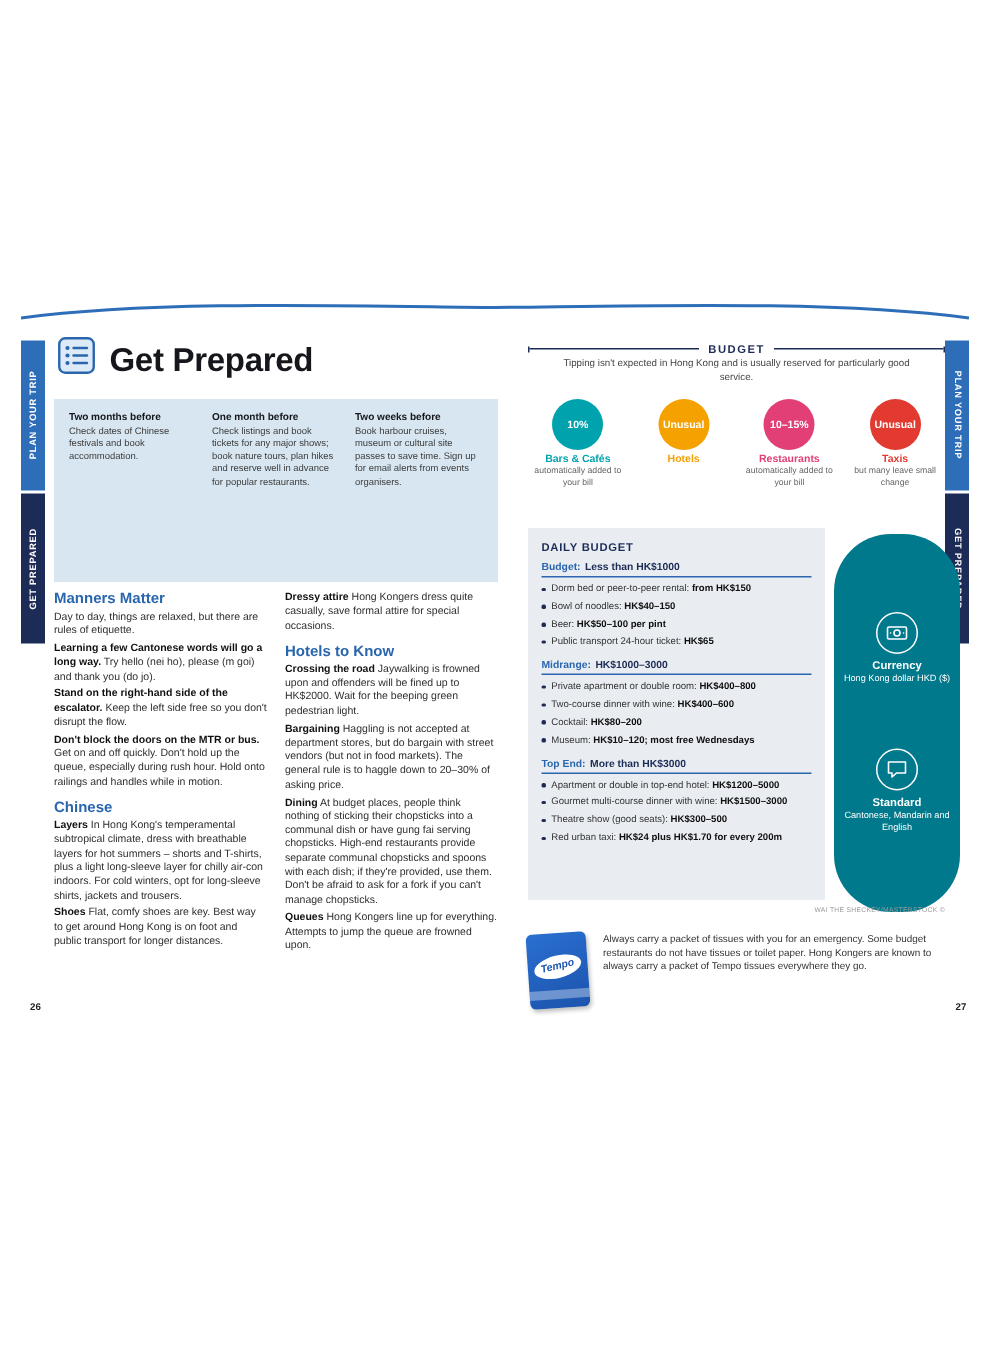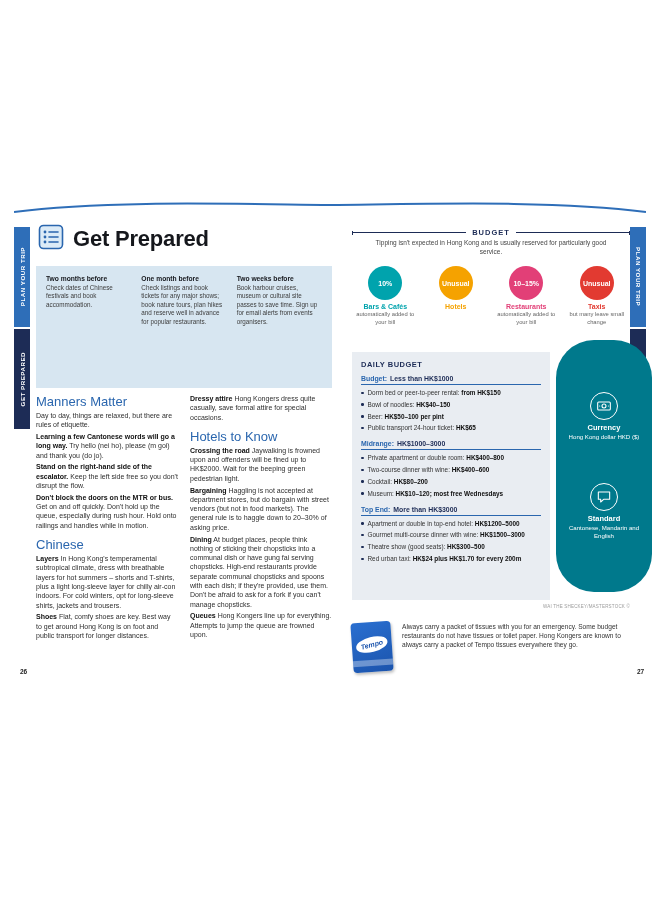--- a/index.html
+++ b/index.html
@@ -24,21 +24,21 @@
 
   .book-ahead { position:absolute; left:36px; top:266px; width:296px; height:122px; background:#d7e6f1; padding:9px 10px; }
   .ba-title { font-size:8px; font-weight:bold; color:#1d2c56; letter-spacing:.6px; margin-bottom:6px; }
   .ba-cols { display:flex; gap:10px; }
   .ba-col { flex:1; }
   .ba-h { font-size:6.7px; font-weight:bold; color:#15171c; margin-bottom:2px; }
   .ba-t { font-size:6.3px; line-height:1.34; color:#3c3c3c; }
 
   .cols { position:absolute; left:36px; top:394px; width:296px; display:flex; gap:12px; }
   .col { flex:1; }
-  .sec-h { font-size:13px; font-weight:normal; color:#2a66ae; margin:7px 0 2px; }
+  .sec-h { font-size:10px; font-weight:bold; color:#2a66ae; margin:7px 0 2px; }
   .sec-h.first { margin-top:0; }
   .para { font-size:7px; line-height:1.33; color:#2e2e2e; margin-bottom:2.5px; }
   .para .bld { font-weight:bold; color:#101010; }
 
   .pageno { position:absolute; top:668px; font-size:6.5px; font-weight:bold; color:#222; }
   .pageno.l { left:20px; }
   .pageno.r { left:637px; }
 
   .rule-head { position:absolute; left:352px; width:278px; display:flex; align-items:center; }
   .rule-head .line { flex:1; height:1px; background:#1d2c56; }
@@ -57,21 +57,21 @@
 
   .budget { position:absolute; left:352px; top:352px; width:198px; min-height:248px; background:#e9edf2; padding:8px 9px 9px; }
   .budget-title { font-size:7.5px; font-weight:bold; color:#1d2c56; letter-spacing:.5px; margin-bottom:2px; }
   .bg-head { display:flex; gap:3px; border-bottom:1px solid #2a66ae; padding:4px 0 2px; margin-bottom:4px; font-size:6.9px; font-weight:bold; }
   .bg-head .lab { color:#2a66ae; }
   .bg-head .amt { color:#1d2c56; }
   .bg-item { display:flex; gap:4px; margin-bottom:3.5px; font-size:6.4px; line-height:1.3; color:#333; }
   .bg-item .dot { width:2.5px; height:2.5px; border-radius:50%; background:#1d2c56; margin-top:2.5px; flex:none; }
   .bg-item .val { font-weight:bold; color:#0e0e0e; }
 
-  .facts { position:absolute; left:556px; top:340px; width:96px; height:252px; background:#00798c; border-radius:38px; display:flex; flex-direction:column; align-items:center; justify-content:space-evenly; padding:10px 5px; text-align:center; color:#fff; }
+  .facts { position:absolute; left:556px; top:356px; width:84px; height:252px; background:#00798c; border-radius:38px; display:flex; flex-direction:column; align-items:center; justify-content:space-evenly; padding:10px 5px; text-align:center; color:#fff; }
   .fact { display:flex; flex-direction:column; align-items:center; }
   .fact-icon { width:28px; height:28px; border:1.4px solid #fff; border-radius:50%; display:flex; align-items:center; justify-content:center; margin-bottom:3px; }
   .fact-title { font-size:7.5px; font-weight:bold; margin-bottom:1px; }
   .fact-text { font-size:6.1px; line-height:1.3; }
 
   .credit { position:absolute; left:352px; top:604px; width:278px; text-align:right; font-size:4.5px; color:#9b9b9b; letter-spacing:.2px; }
 
   .tip-body { position:absolute; left:352px; top:622px; width:278px; display:flex; gap:10px; align-items:flex-start; }
   .tissue { width:40px; height:50px; flex:none; background:linear-gradient(160deg,#2a6fd0,#1b54ad); border-radius:4px; position:relative; transform:rotate(-4deg); box-shadow:1px 2px 3px rgba(0,0,0,.25); }
   .tissue .oval { position:absolute; left:4px; top:15px; width:32px; height:15px; background:#fff; border-radius:50%; transform:rotate(-10deg); display:flex; align-items:center; justify-content:center; }

